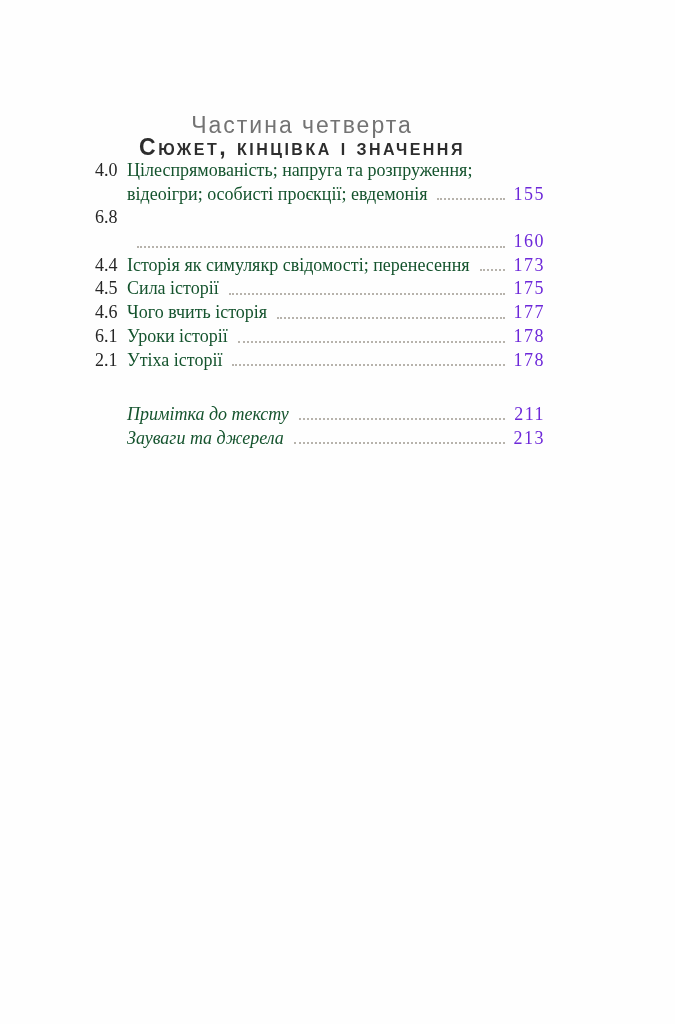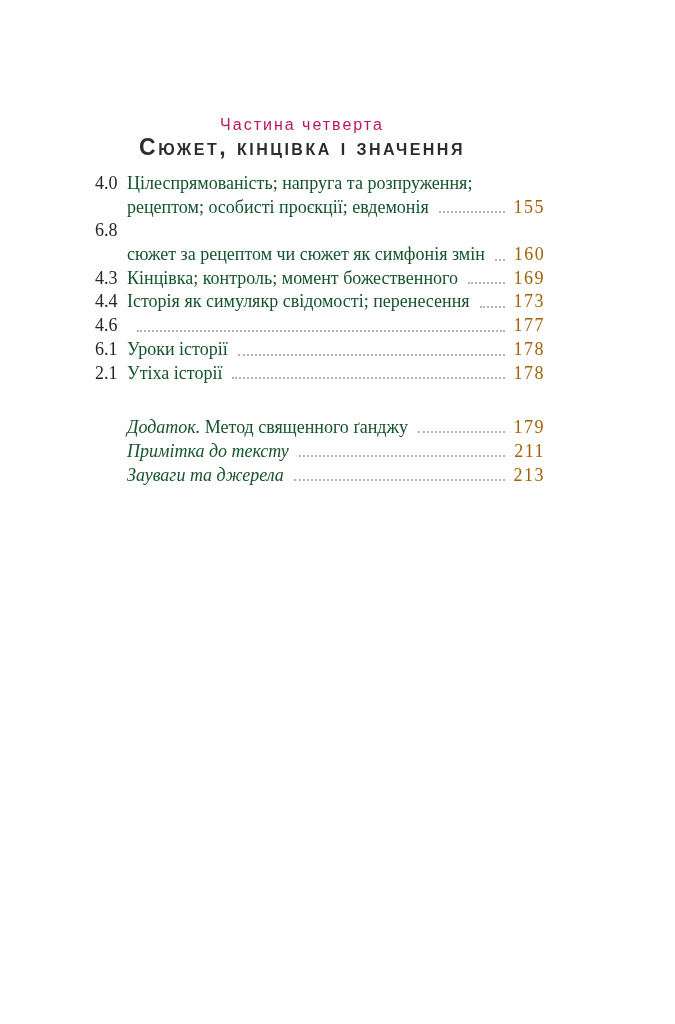--- a/index.html
+++ b/index.html
@@ -17,37 +17,37 @@
   }
   .toc-wrap {
     position: absolute;
     left: 95px; top: 113px;
     width: 450px;
   }
   .part-header { width: 414px; text-align: center; }
   .part-label {
     font-family: "Liberation Sans", "DejaVu Sans", sans-serif;
     font-weight: 400;
-    font-size: 16px;
+    font-size: 23px;
     line-height: 24px;
     letter-spacing: 2px;
-    color: #be185d;
+    color: #737373;
     white-space: nowrap;
   }
   .part-title {
     font-family: "Liberation Sans", "DejaVu Sans", sans-serif;
     font-weight: 700;
     font-variant: small-caps;
     font-size: 23px;
     line-height: 21px;
     letter-spacing: 2.5px;
     color: #2d2d2d;
     white-space: nowrap;
   }
-  .rows { margin-top: 14px; }
+  .rows { margin-top: 1px; }
   .row {
     display: flex;
     align-items: baseline;
     height: 23.7px;
     font-size: 18px;
     line-height: 23.7px;
     white-space: nowrap;
   }
   .num {
     flex: 0 0 32px;
@@ -58,21 +58,21 @@
     flex: 1 1 auto;
     min-width: 10px;
     align-self: flex-end;
     border-bottom: 2px dotted #b7b3ac;
     margin: 0 9px 6px 10px;
     height: 0;
   }
   .pagenum {
     flex: 0 0 auto;
     letter-spacing: 1.5px;
-    color: #a16207;
+    color: #6d28d9;
   }
   .back-matter { margin-top: 30px; }
   .back-matter .row { height: 24px; line-height: 24px; }
   .bm-indent { flex: 0 0 32px; }
   .bm-italic { font-style: italic; }
   .bm-roman { font-style: normal; }
 </style>
 </head>
 <body>
 
@@ -86,81 +86,75 @@
 
     <div class="rows" id="toc-rows">
   <div class="row">
     <span class="num">4.0</span>
     <span class="entry-text">Цілеспрямованість; напруга та розпруження;</span>
 
   </div>
 
   <div class="row">
     <span class="num"></span>
-    <span class="entry-text">рецептом; особисті проєкції; евдемонія</span>
+    <span class="entry-text">відеоігри; особисті проєкції; евдемонія</span>
     <span class="leader"></span>
     <span class="pagenum">155</span>
   </div>
 
   <div class="row">
     <span class="num">6.8</span>
 
   </div>
 
   <div class="row">
     <span class="num"></span>
-    <span class="entry-text">сюжет за рецептом чи сюжет як симфонія змін</span>
     <span class="leader"></span>
     <span class="pagenum">160</span>
   </div>
 
 
-  <div class="row">
-    <span class="num">4.3</span>
-    <span class="entry-text">Кінцівка; контроль; момент божественного</span>
-    <span class="leader"></span>
-    <span class="pagenum">169</span>
-  </div>
 
   <div class="row">
     <span class="num">4.4</span>
     <span class="entry-text">Історія як симулякр свідомості; перенесення</span>
     <span class="leader"></span>
     <span class="pagenum">173</span>
   </div>
 
+  <div class="row">
+    <span class="num">4.5</span>
+    <span class="entry-text">Сила історії</span>
+    <span class="leader"></span>
+    <span class="pagenum">175</span>
+  </div>
 
   <div class="row">
     <span class="num">4.6</span>
+    <span class="entry-text">Чого вчить історія</span>
     <span class="leader"></span>
     <span class="pagenum">177</span>
   </div>
 
   <div class="row">
     <span class="num">6.1</span>
     <span class="entry-text">Уроки історії</span>
     <span class="leader"></span>
     <span class="pagenum">178</span>
   </div>
 
   <div class="row">
     <span class="num">2.1</span>
     <span class="entry-text">Утіха історії</span>
     <span class="leader"></span>
     <span class="pagenum">178</span>
   </div>
 </div>
 
     <div class="rows back-matter" id="back-rows">
-  <div class="row">
-    <span class="bm-indent"></span>
-    <span class="entry-text"><span class="bm-italic">Додаток.</span><span class="bm-roman"> Метод священного ґанджу</span></span>
-    <span class="leader"></span>
-    <span class="pagenum">179</span>
-  </div>
 
   <div class="row">
     <span class="bm-indent"></span>
     <span class="entry-text"><span class="bm-italic">Примітка до тексту</span><span class="bm-roman"></span></span>
     <span class="leader"></span>
     <span class="pagenum">211</span>
   </div>
 
 
   <div class="row">

